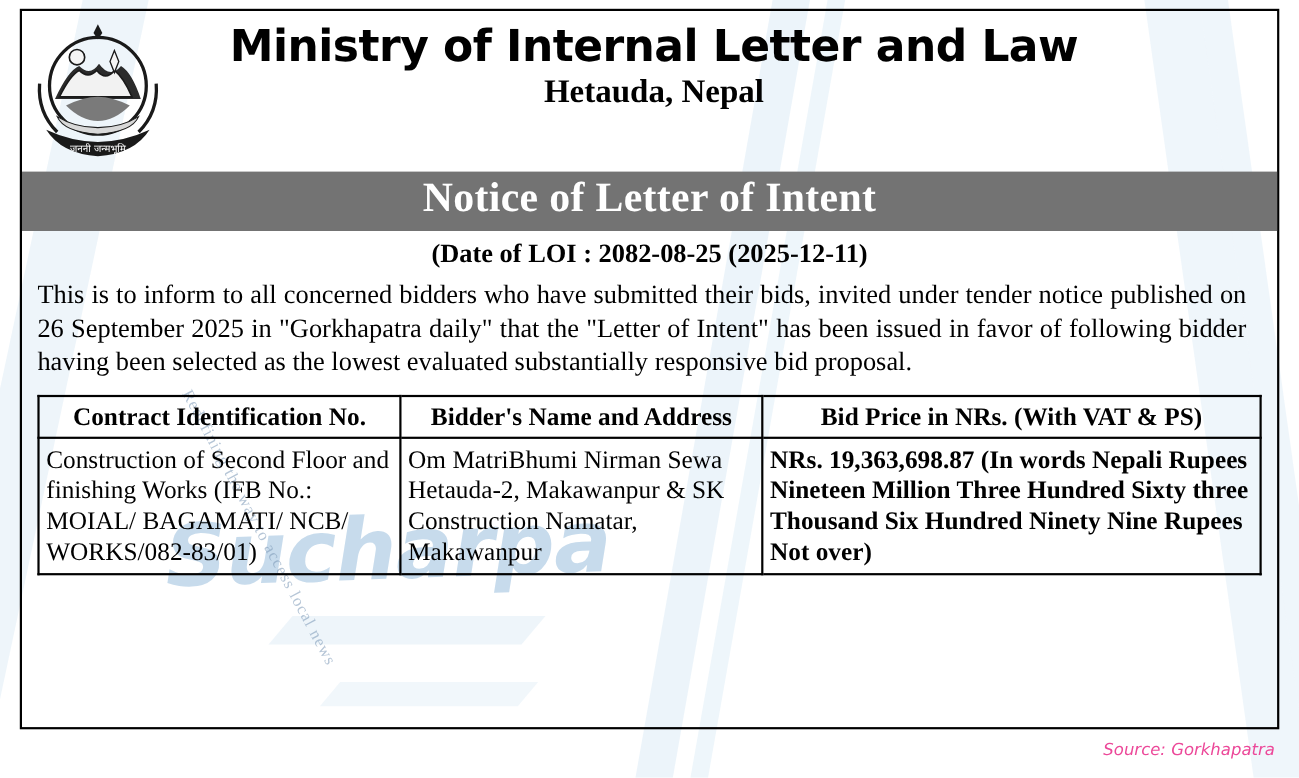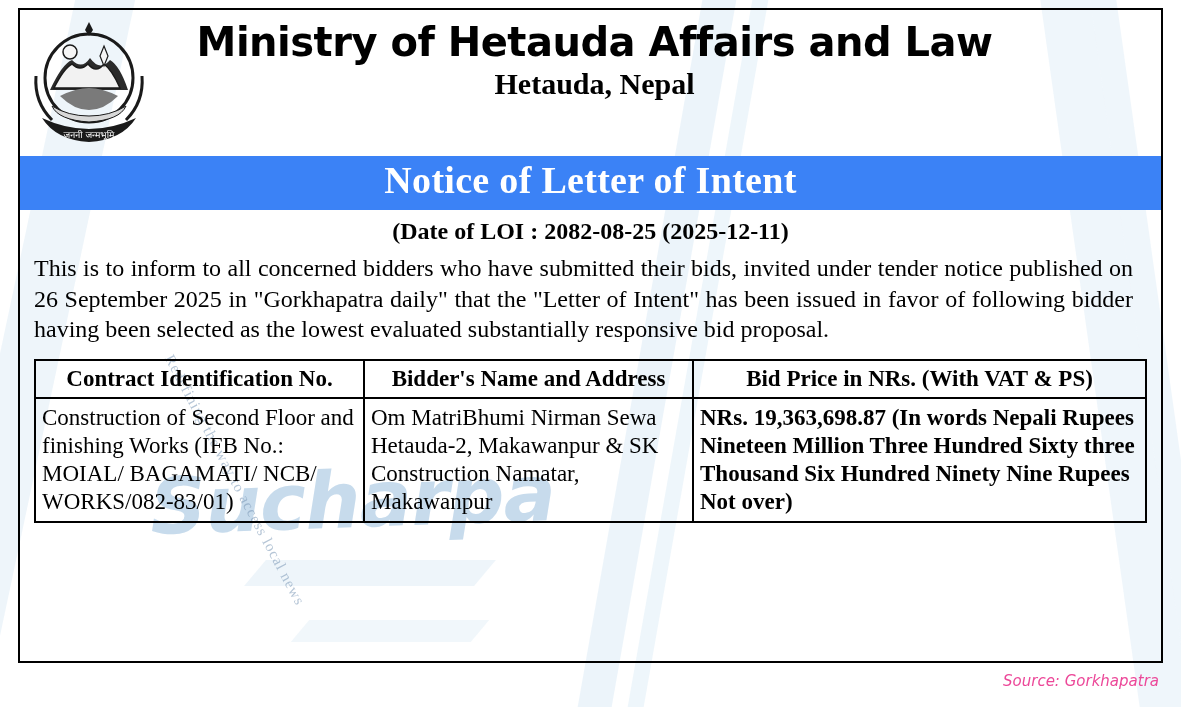--- a/index.html
+++ b/index.html
@@ -106,21 +106,21 @@
     letter-spacing: -0.5px;
   }
   .place-line {
     font-size: 30px;
     font-weight: bold;
     margin-top: 2px;
   }
 
   
   .banner {
-    background: #3b82f6;
+    background: #737373;
     color: #fff;
     text-align: center;
     padding: 4px 0 8px 0;
     margin: 2px 0 0 0;
   }
   .banner-title {
     font-size: 38px;
     font-weight: bold;
     letter-spacing: 0.3px;
     line-height: 1.1;
@@ -210,21 +210,21 @@
           <circle cx="40" cy="34" r="7" fill="#f5f5f5" stroke="#1a1a1a" stroke-width="1.5"></circle>
           <path d="M74 28 l4 10 l-4 10 l-4 -10 z" fill="#f5f5f5" stroke="#1a1a1a" stroke-width="1.2"></path>
           <path d="M12 100 q47 22 94 0 q-14 22 -47 24 q-33 -2 -47 -24 z" fill="#1a1a1a"></path>
           <text x="59" y="120" font-size="9" fill="#ffffff" text-anchor="middle" font-family="DejaVu Sans, sans-serif">जननी जन्मभूमि</text>
           <path d="M6 58 q-2 26 16 44" fill="none" stroke="#1a1a1a" stroke-width="3"></path>
           <path d="M112 58 q2 26 -16 44" fill="none" stroke="#1a1a1a" stroke-width="3"></path>
         </g>
       </svg>
     </div>
     <div class="header-text">
-      <div class="ministry-line">Ministry of Hetauda Affairs and Law</div>
+      <div class="ministry-line">Ministry of Internal Letter and Law</div>
       <div class="place-line">Hetauda, Nepal</div>
     </div>
   </div>
 
   <div class="banner">
     <div class="banner-title">Notice of Letter of Intent</div>
   </div>
 
   <div class="loi-date">(Date of LOI : 2082-08-25 (2025-12-11)</div>
 

